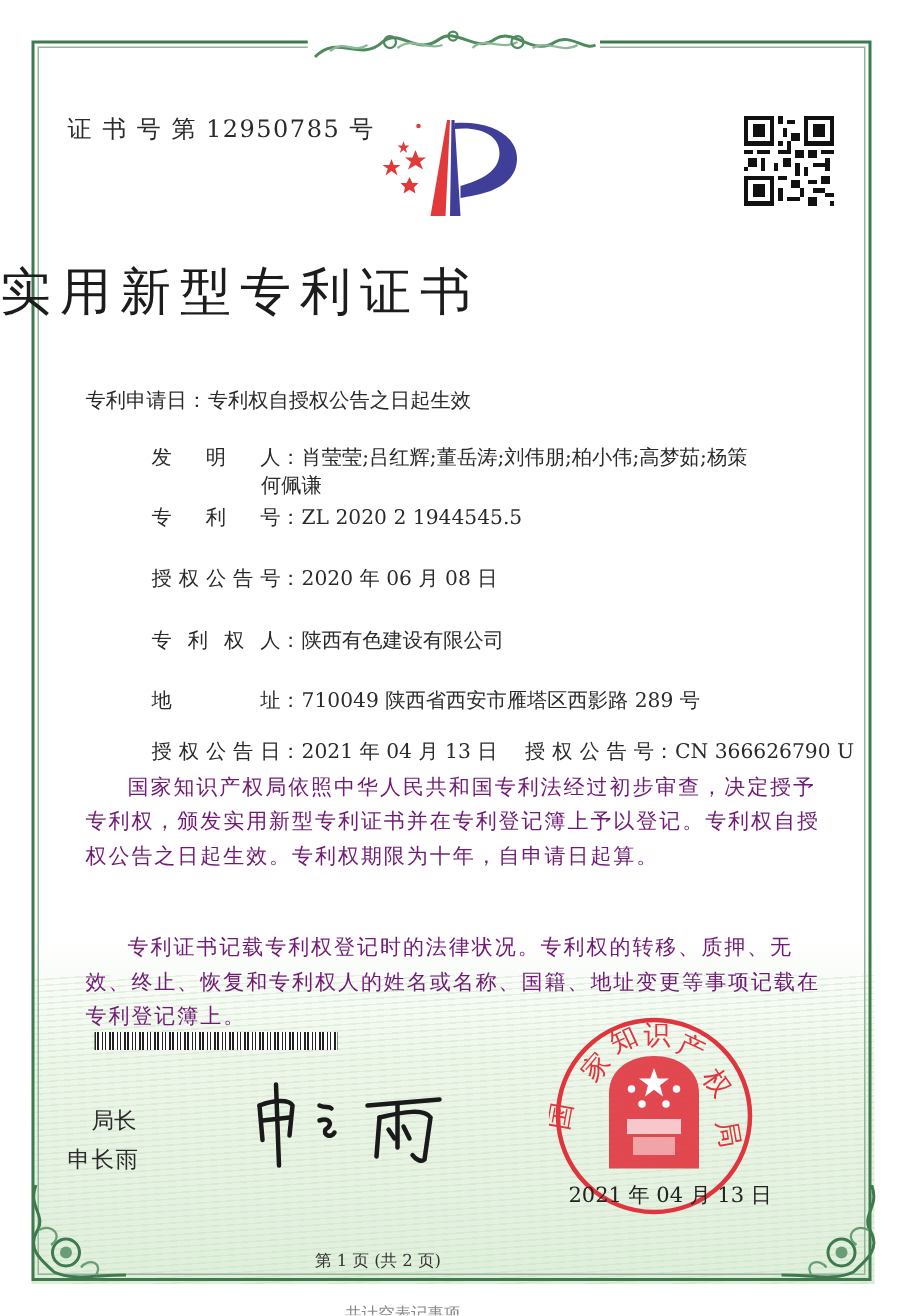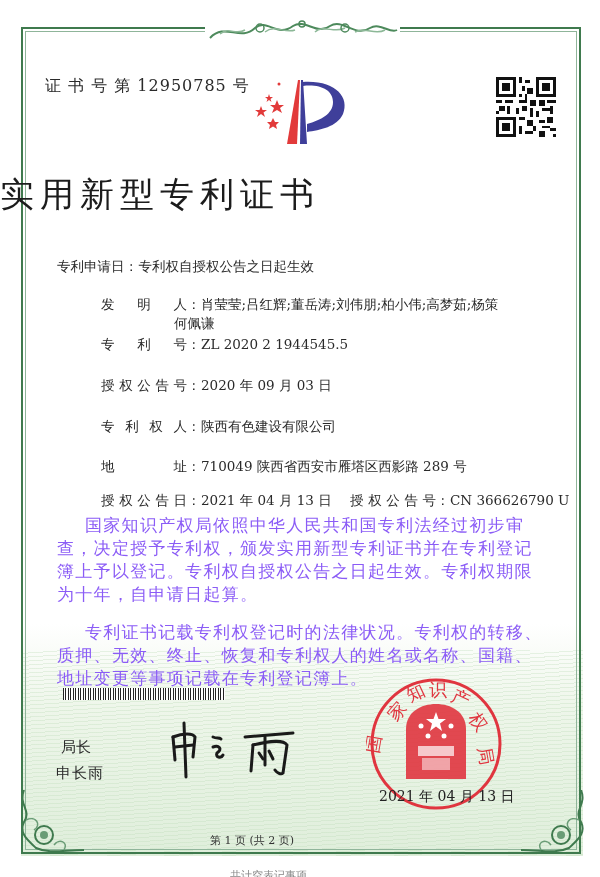--- a/index.html
+++ b/index.html
@@ -49,31 +49,31 @@
   .f-name { top: 258px; }
   .f-inv { top: 296px; }
   .f-pat { top: 336px; }
   .f-date { top: 377px; }
   .f-owner { top: 418px; }
   .f-addr { top: 458px; }
   .f-pubdate { top: 492px; }
   .f-pubno { top: 492px; left: 306px; }
 
   .para {
-    position: absolute; left: 57px; width: 492px; font-size: 17px; line-height: 23px;
-    letter-spacing: 1.3px; text-indent: 28px; color: #8b5cf6;
+    position: absolute; left: 57px; width: 492px; font-size: 14px; line-height: 23px;
+    letter-spacing: 1.3px; text-indent: 28px; color: #701a75;
   }
   .p1 { top: 514px; }
   .p2 { top: 575px; margin-top: 46px; }
 
   .barcode { position: absolute; left: 63px; top: 688px; width: 162px; height: 12px;
     background: repeating-linear-gradient(90deg, #222 0px, #222 1px, #fff 1px, #fff 2px, #222 2px, #222 3px, #fff 3px, #fff 5px);
   }
   .chief-title { position: absolute; left: 61px; top: 738px; font-size: 15px; font-family: Liberation Sans, sans-serif; }
-  .chief-name { position: absolute; left: 56px; top: 764px; font-size: 15px; font-family: "DejaVu Sans", sans-serif; letter-spacing: 1px; }
+  .chief-name { position: absolute; left: 45px; top: 764px; font-size: 15px; font-family: "DejaVu Sans", sans-serif; letter-spacing: 1px; }
   .signature { position: absolute; left: 165px; top: 715px; width: 140px; height: 70px; }
 
   .seal { position: absolute; left: 366px; top: 674px; width: 140px; height: 140px; }
   .seal-date { position: absolute; left: 379px; top: 788px; font-size: 14px; color: #222; }
 
   .page-num { position: absolute; left: 0; width: 504px; top: 833px; text-align: center; font-size: 11px; color: #333; }
   .bottom-cut { position: absolute; left: 230px; top: 868px; width: 120px; height: 9px; overflow: hidden; font-size: 11px; color: #888; }
 </style>
 </head>
 <body>
@@ -180,21 +180,21 @@
 <div class="field f-inv">
   <span class="label lbl-spread">发 明 人</span><span class="colon">：</span><span class="value">肖莹莹;吕红辉;董岳涛;刘伟朋;柏小伟;高梦茹;杨策</span>
 </div>
 <div class="inventors-2">何佩谦</div>
 
 <div class="field f-pat">
   <span class="label lbl-spread">专 利 号</span><span class="colon">：</span><span class="value">ZL 2020 2 1944545.5</span>
 </div>
 
 <div class="field f-date">
-  <span class="label lbl-spread">授权公告号</span><span class="colon">：</span><span class="value">2020 年 09 月 03 日</span>
+  <span class="label lbl-spread">授权公告号</span><span class="colon">：</span><span class="value">2020 年 06 月 08 日</span>
 </div>
 
 <div class="field f-owner">
   <span class="label lbl-spread">专 利 权 人</span><span class="colon">：</span><span class="value">陕西有色建设有限公司</span>
 </div>
 
 <div class="field f-addr">
   <span class="label lbl-spread">地 址</span><span class="colon">：</span><span class="value">710049 陕西省西安市雁塔区西影路 289 号</span>
 </div>
 

